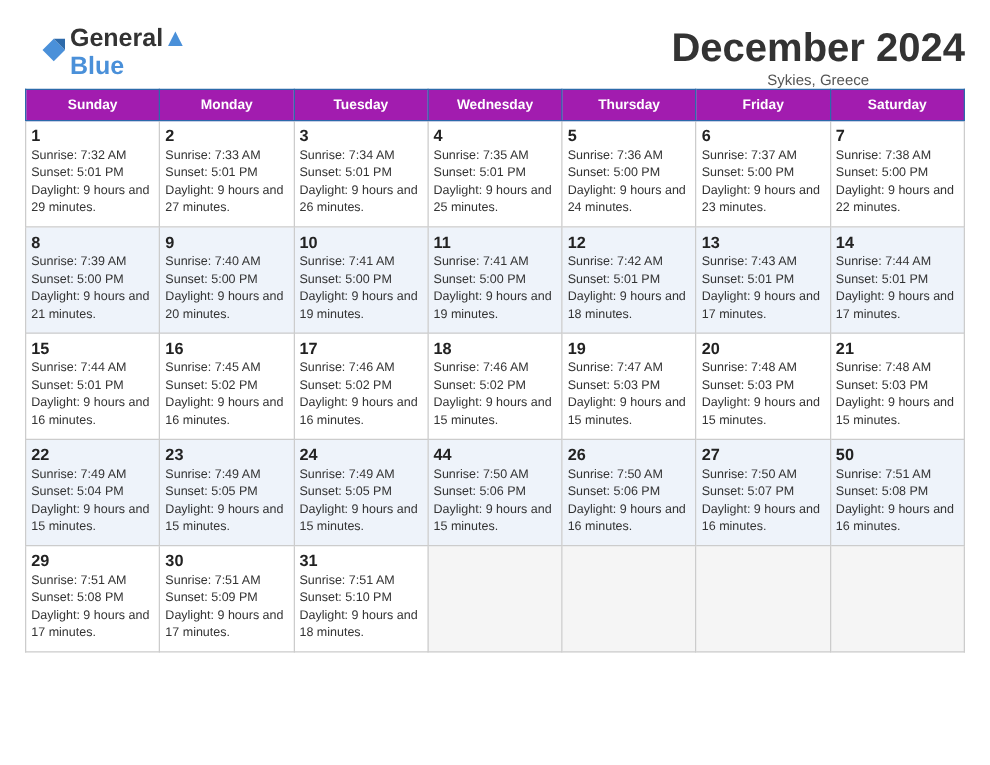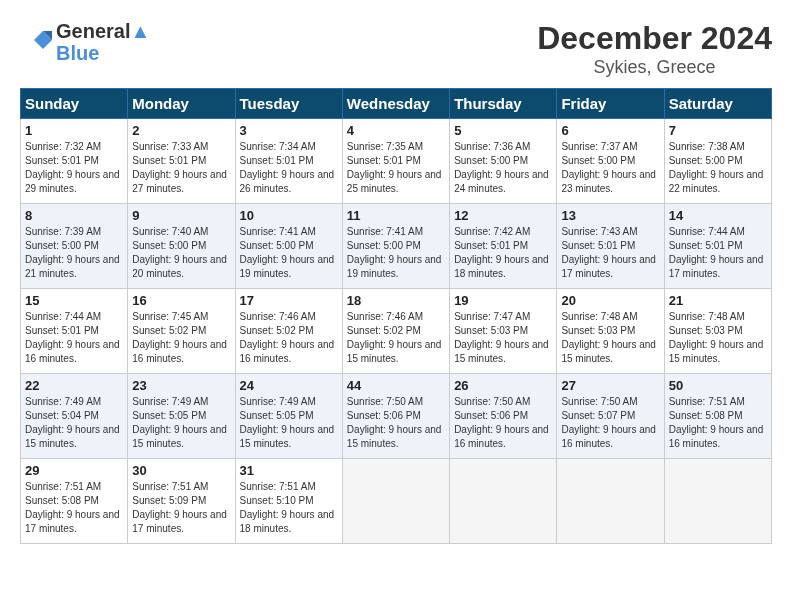--- a/index.html
+++ b/index.html
@@ -7,55 +7,54 @@
       font-family: Arial, sans-serif;
       background: #fff;
       width: 792px;
       min-height: 612px;
       padding: 20px;
     }
     .header {
       display: flex;
       justify-content: space-between;
       align-items: flex-start;
-      margin-bottom: 10px;
     }
     .logo {
       display: flex;
       align-items: center;
     }
     .logo-icon {
       width: 30px;
       height: 30px;
       margin-left: 2px;
     }
     .title-block {
       text-align: center;
     }
     .month-year {
       font-size: 32px;
       font-weight: bold;
       color: #333;
     }
     .location {
-      font-size: 18px;
+      font-size: 12px;
       color: #555;
     }
     table {
       width: 100%;
       border-collapse: collapse;
       table-layout: fixed;
     }
     th {
-      background-color: #0c4a6e;
+      background-color: #a21caf;
       color: white;
-      font-size: 15px;
+      font-size: 11px;
       font-weight: bold;
       padding: 6px 4px;
-      text-align: left;
+      text-align: center;
       border: 1px solid #2d6aaa;
     }
     td {
       border: 1px solid #ccc;
       vertical-align: top;
       padding: 4px 4px;
       font-size: 10px;
       color: #333;
       height: 85px;
       background: #fff;

